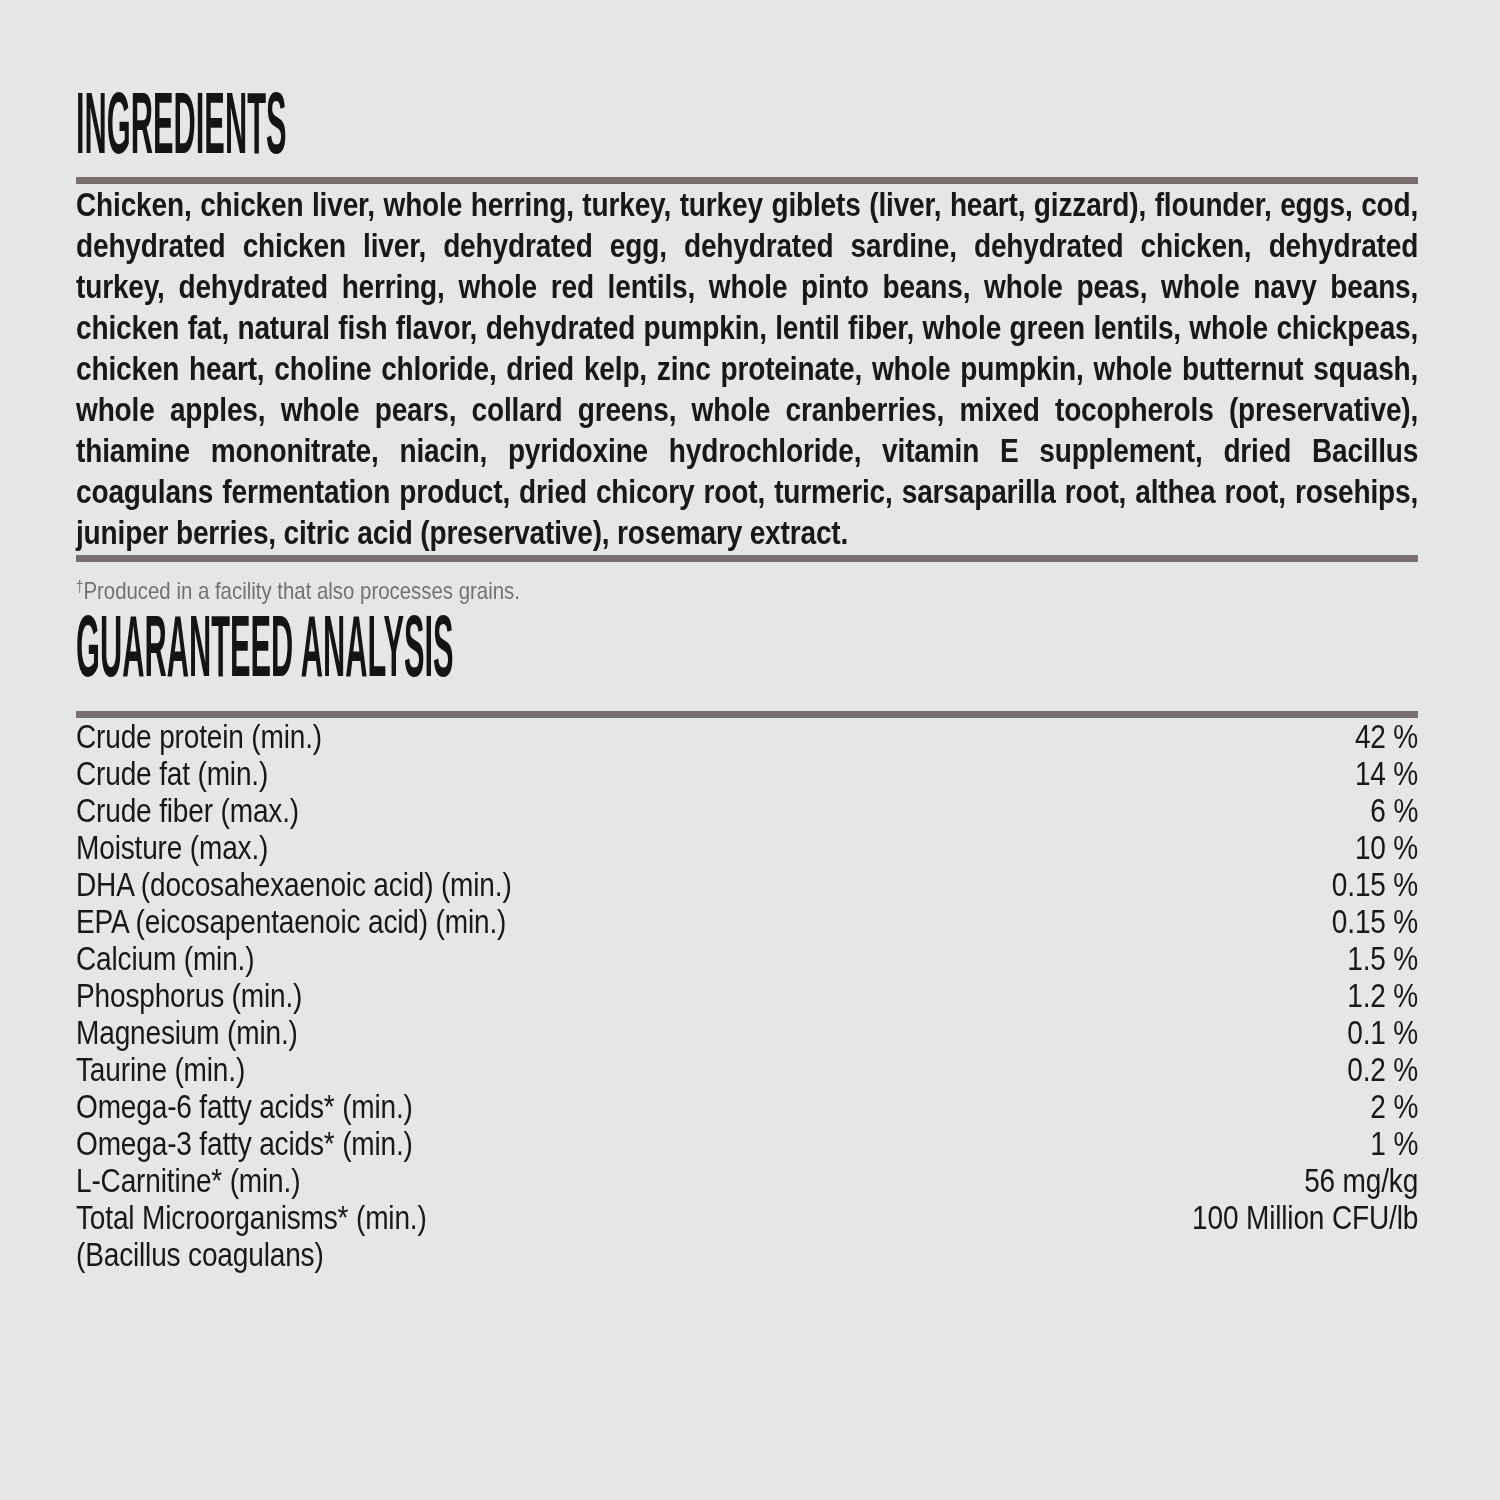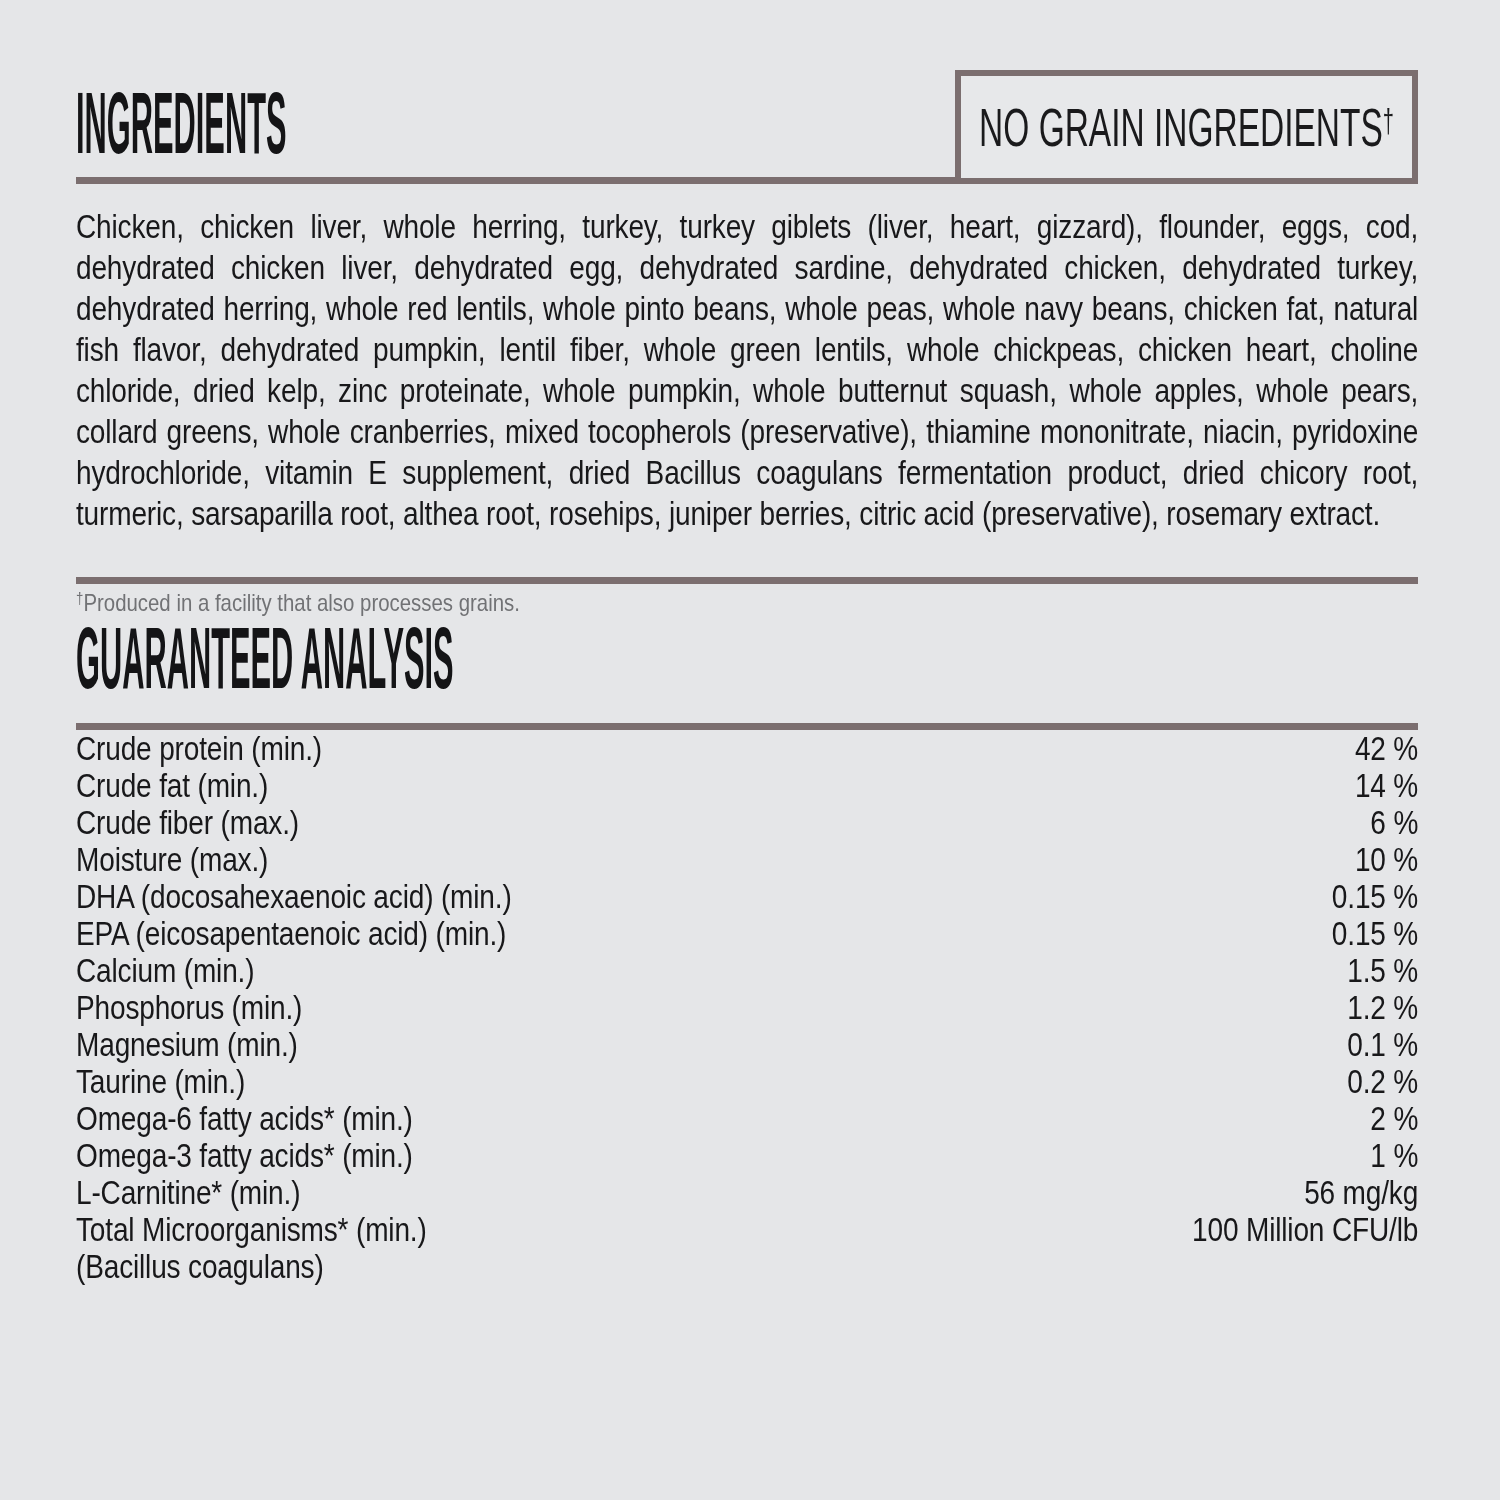--- a/index.html
+++ b/index.html
@@ -72,36 +72,36 @@
   }
 
   
   .condense {
     width: 1579px;
     transform: scaleX(0.85);
     transform-origin: left top;
   }
 
   
-  .para-wrap { margin-top: 22px; height: 369px; }
+  .para-wrap { height: 369px; font-weight: bold; }
   .para {
     font-size: 33px;
     line-height: 41px;
     text-align: justify;
     letter-spacing: -0.2px;
     color: #18181a;
   }
   .mid-rule {
     margin-top: 2px;
     height: 7px;
     background: #7b6e6f;
   }
 
   
-  .footnote-wrap { margin-top: 0; height: 30px; }
+  .footnote-wrap { margin-top: 10px; height: 30px; }
   .footnote {
     font-size: 24px;
     line-height: 30px;
     color: #717275;
     white-space: nowrap;
   }
   .footnote sup {
     font-size: 65%;
     vertical-align: 7px;
   }
@@ -140,23 +140,20 @@
   .ga-row .value { text-align: right; white-space: nowrap; }
 </style>
 </head>
 <body>
 
 <div class="content">
 
   <div class="header">
     <div class="big-title">INGREDIENTS</div>
     <div class="header-rule"></div>
-    <div class="badge">
-      <div class="badge-text"><span>NO GRAIN INGREDIENTS</span><sup>†</sup></div>
-    </div>
   </div>
 
   <div class="para-wrap">
     <div class="condense">
       <p class="para" style="margin:0">Chicken, chicken liver, whole herring, turkey, turkey giblets (liver, heart, gizzard), flounder, eggs, cod, dehydrated chicken liver, dehydrated egg, dehydrated sardine, dehydrated chicken, dehydrated turkey, dehydrated herring, whole red lentils, whole pinto beans, whole peas, whole navy beans, chicken fat, natural fish flavor, dehydrated pumpkin, lentil fiber, whole green lentils, whole chickpeas, chicken heart, choline chloride, dried kelp, zinc proteinate, whole pumpkin, whole butternut squash, whole apples, whole pears, collard greens, whole cranberries, mixed tocopherols (preservative), thiamine mononitrate, niacin, pyridoxine hydrochloride, vitamin E supplement, dried Bacillus coagulans fermentation product, dried chicory root, turmeric, sarsaparilla root, althea root, rosehips, juniper berries, citric acid (preservative), rosemary extract.</p>
     </div>
   </div>
 
   <div class="mid-rule"></div>
 

